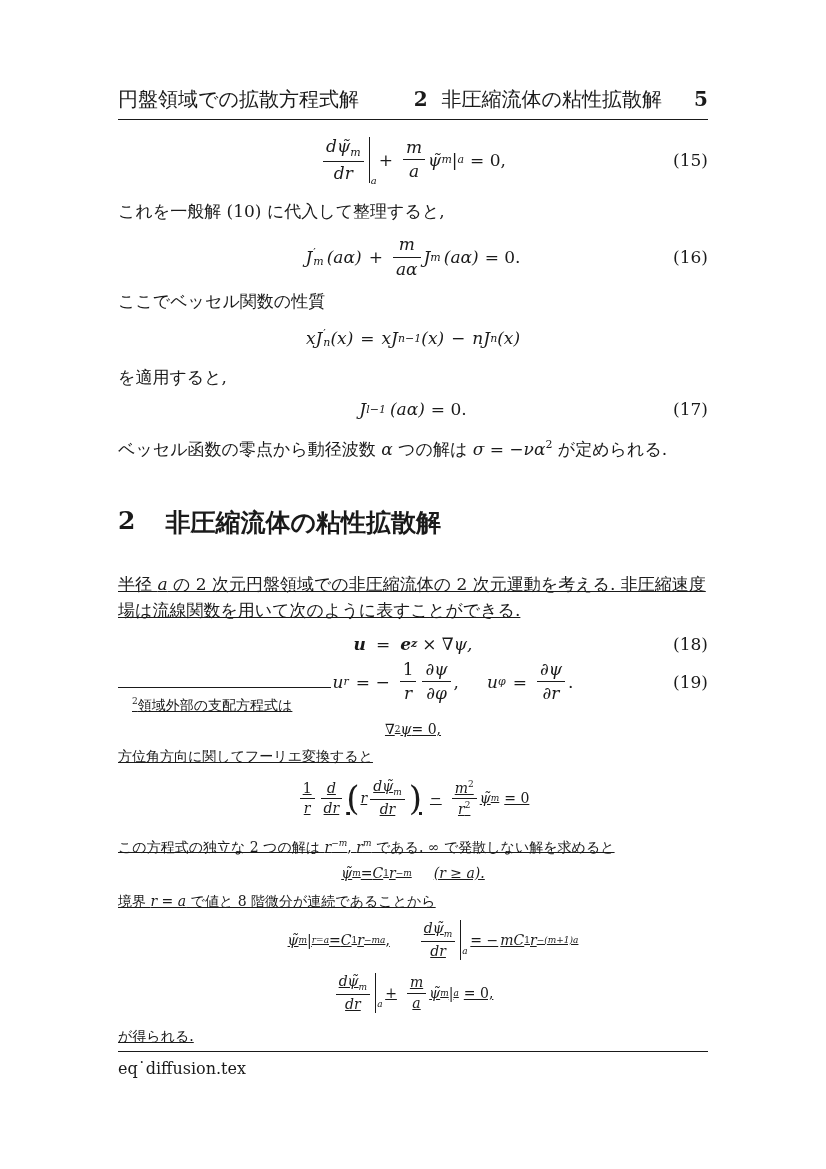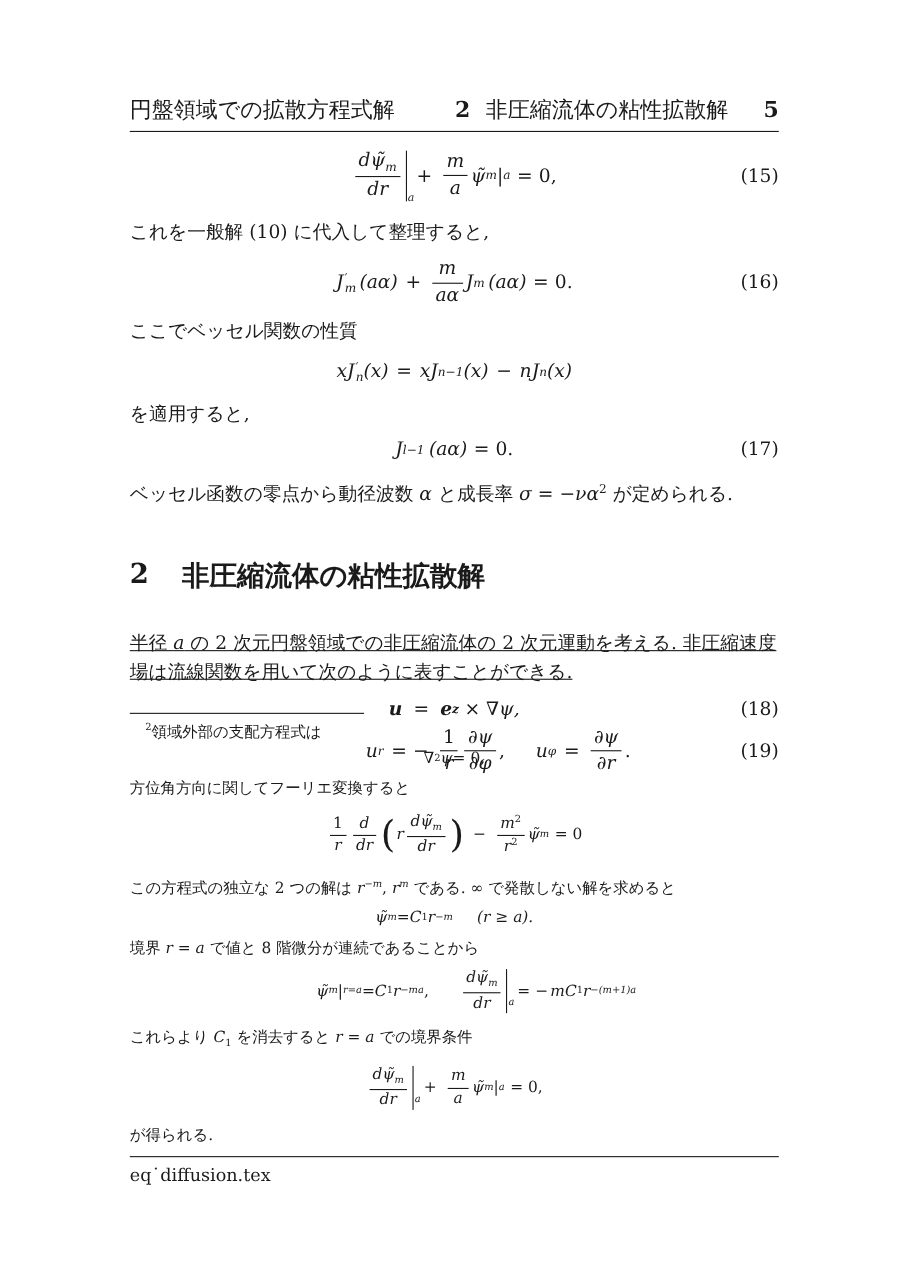--- a/index.html
+++ b/index.html
@@ -147,21 +147,21 @@
       <span class="eqbody">
         <i class="mi">J</i>
           <sub>l−1</sub>
         <i class="mi" style="margin-left:4px;">(aα)</i>
         <span style="margin-left:6px;">= 0.</span>
       </span>
       <span class="eqno">(17)</span>
     </div>
 
     <div class="bl" style="margin-top:10px;">
-      <span>ベッセル函数の零点から動径波数 </span><i class="mi">α</i><span> と成長率 </span><i class="mi">σ = −να</i><sup class="up">2</sup><span> が定められる.</span>
+      <span>ベッセル函数の零点から動径波数 </span><i class="mi">α</i><span> つの解は </span><i class="mi">σ = −να</i><sup class="up">2</sup><span> が定められる.</span>
     </div>
 
     <div class="sect" style="margin-top:44px;">
       <span>2</span>
       <span>非圧縮流体の粘性拡散解</span>
     </div>
 
     <div class="bl" style="margin-top:32px;text-decoration:underline;">
       <span>半径 </span><i class="mi">a</i><span> の 2 次元円盤領域での非圧縮流体の 2 次元運動を考える. 非圧縮速度場は流線関数を用いて次のように表すことができる.</span>
     </div>
@@ -199,21 +199,21 @@
         <span class="frac">
           <span class="num"><i class="mi">∂ψ</i></span>
           <span class="den"><i class="mi">∂r</i></span>
         </span>
         <span>.</span>
       </span>
       <span class="eqno">(19)</span>
     </div>
   </div>
 
-  <div class="col fn" style="top:648px;">
+  <div class="col fn" style="top:687px;text-decoration:underline;">
     <div class="fnrule"></div>
 
     <div style="margin-top:3px;text-indent:14px;">
       <sup class="up">2</sup><span>領域外部の支配方程式は</span>
     </div>
 
     <div class="eqrow" style="margin-top:4px;height:20px;">
       <span class="eqbody">
         <span class="up">∇</span>
           <sup class="up">2</sup>
@@ -295,23 +295,20 @@
             <sub>a</sub>
           </span>
         <span class="op">= −</span>
         <i class="mi" style="margin-left:-5px;">mC</i>
           <sub class="up">1</sub>
           <i class="mi">r</i>
           <sup class="up" style="font-style:italic;">−(m+1)a</sup>
       </span>
     </div>
 
-    <div style="margin-top:8px;">
-      <span>これらより </span><i class="mi">C</i><sub class="up">1</sub><span> を消去すると </span><i class="mi">r = a</i><span> での境界条件</span>
-    </div>
 
     <div class="eqrow" style="margin-top:4px;height:50px;">
       <span class="eqbody">
         <span class="frac">
           <span class="num"><i class="mi">dψ̃</i><sub>m</sub></span>
           <span class="den"><i class="mi">dr</i></span>
         </span>
         <span class="vbar">
             <sub>a</sub>
           </span>

